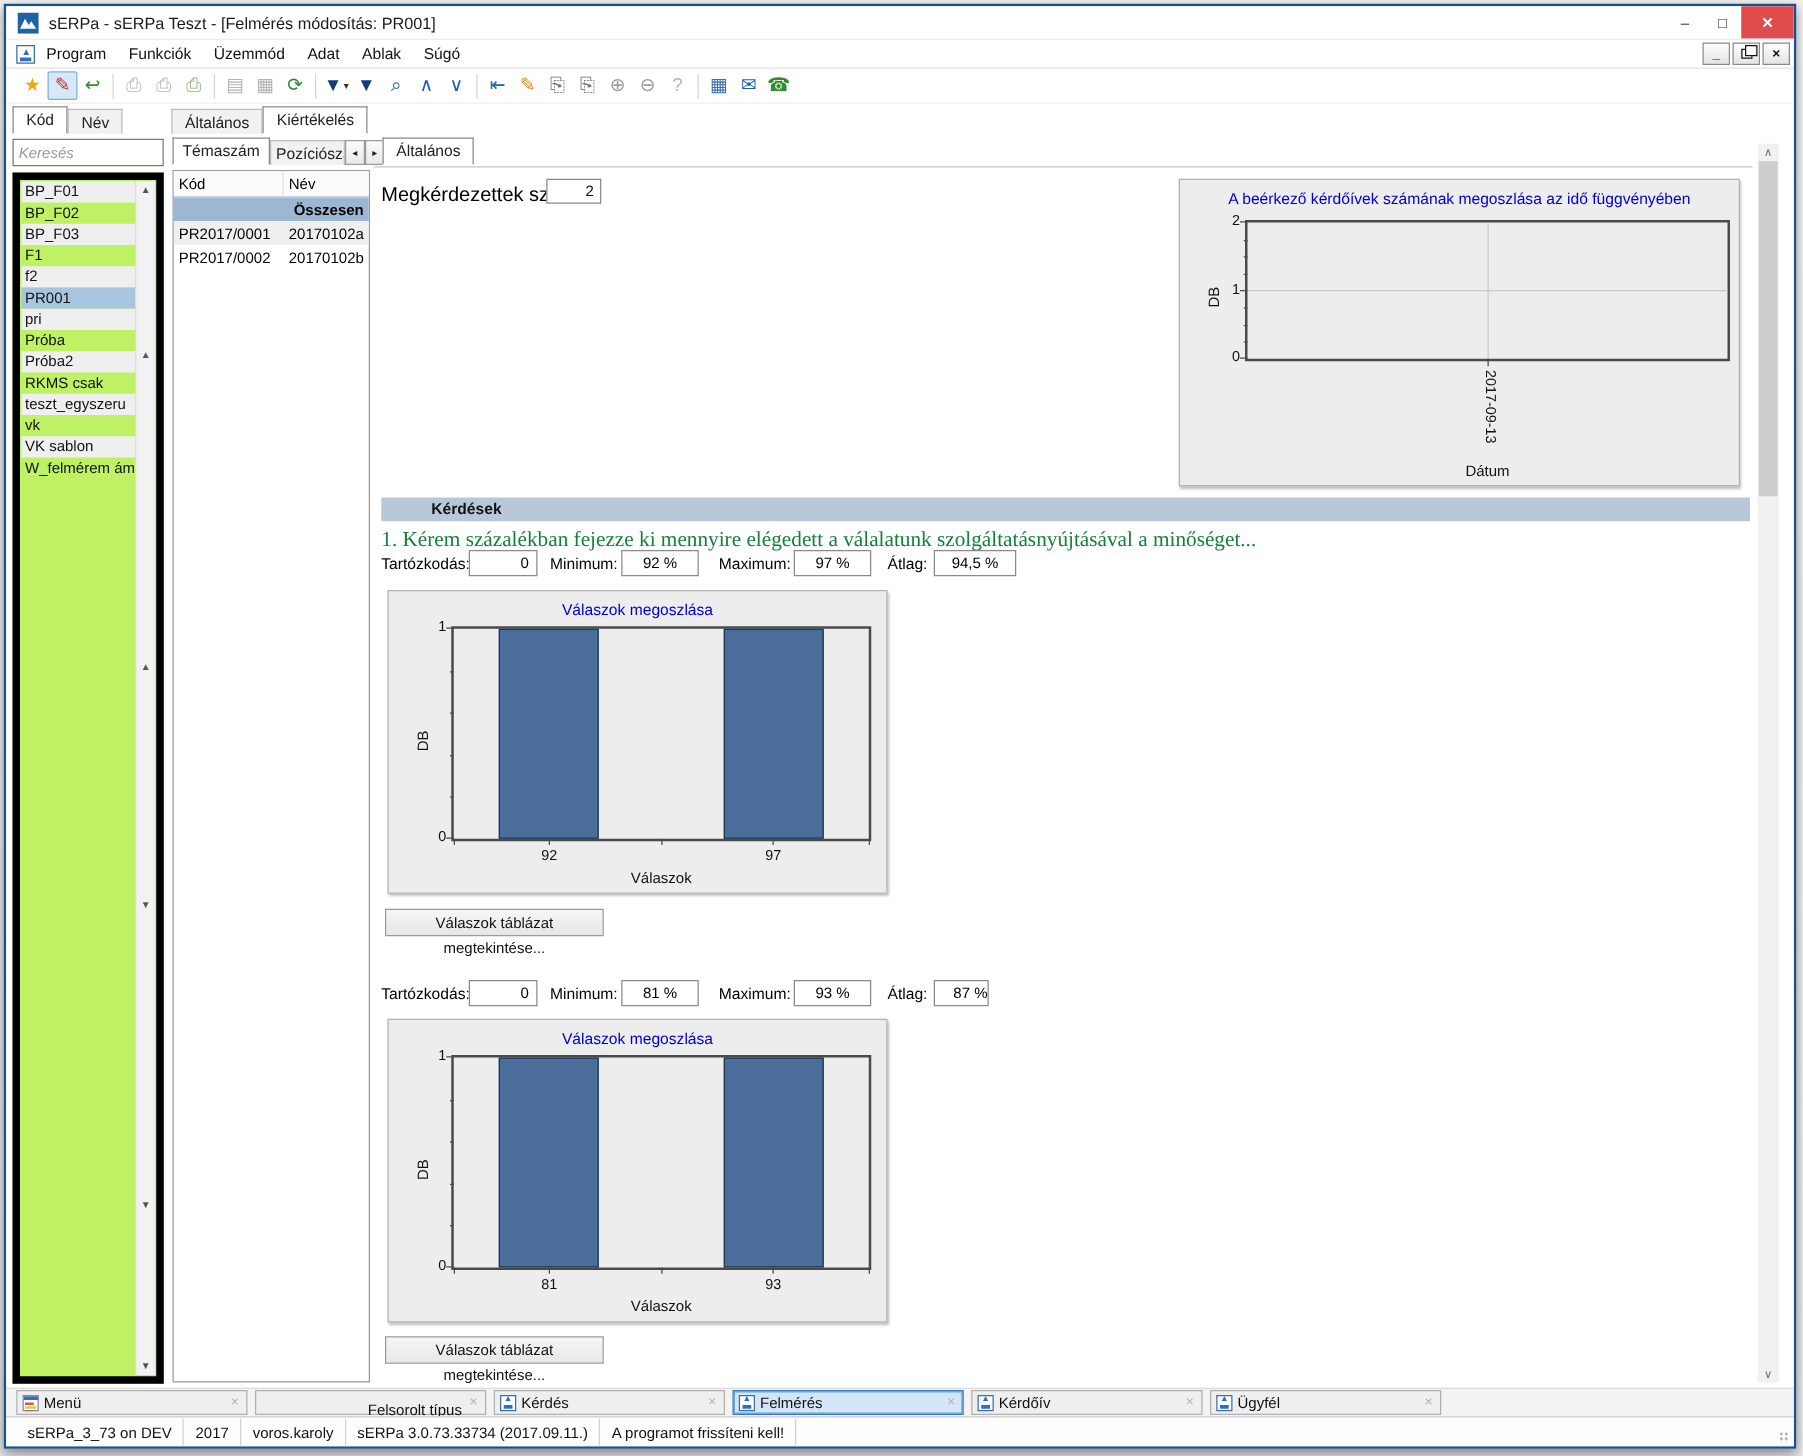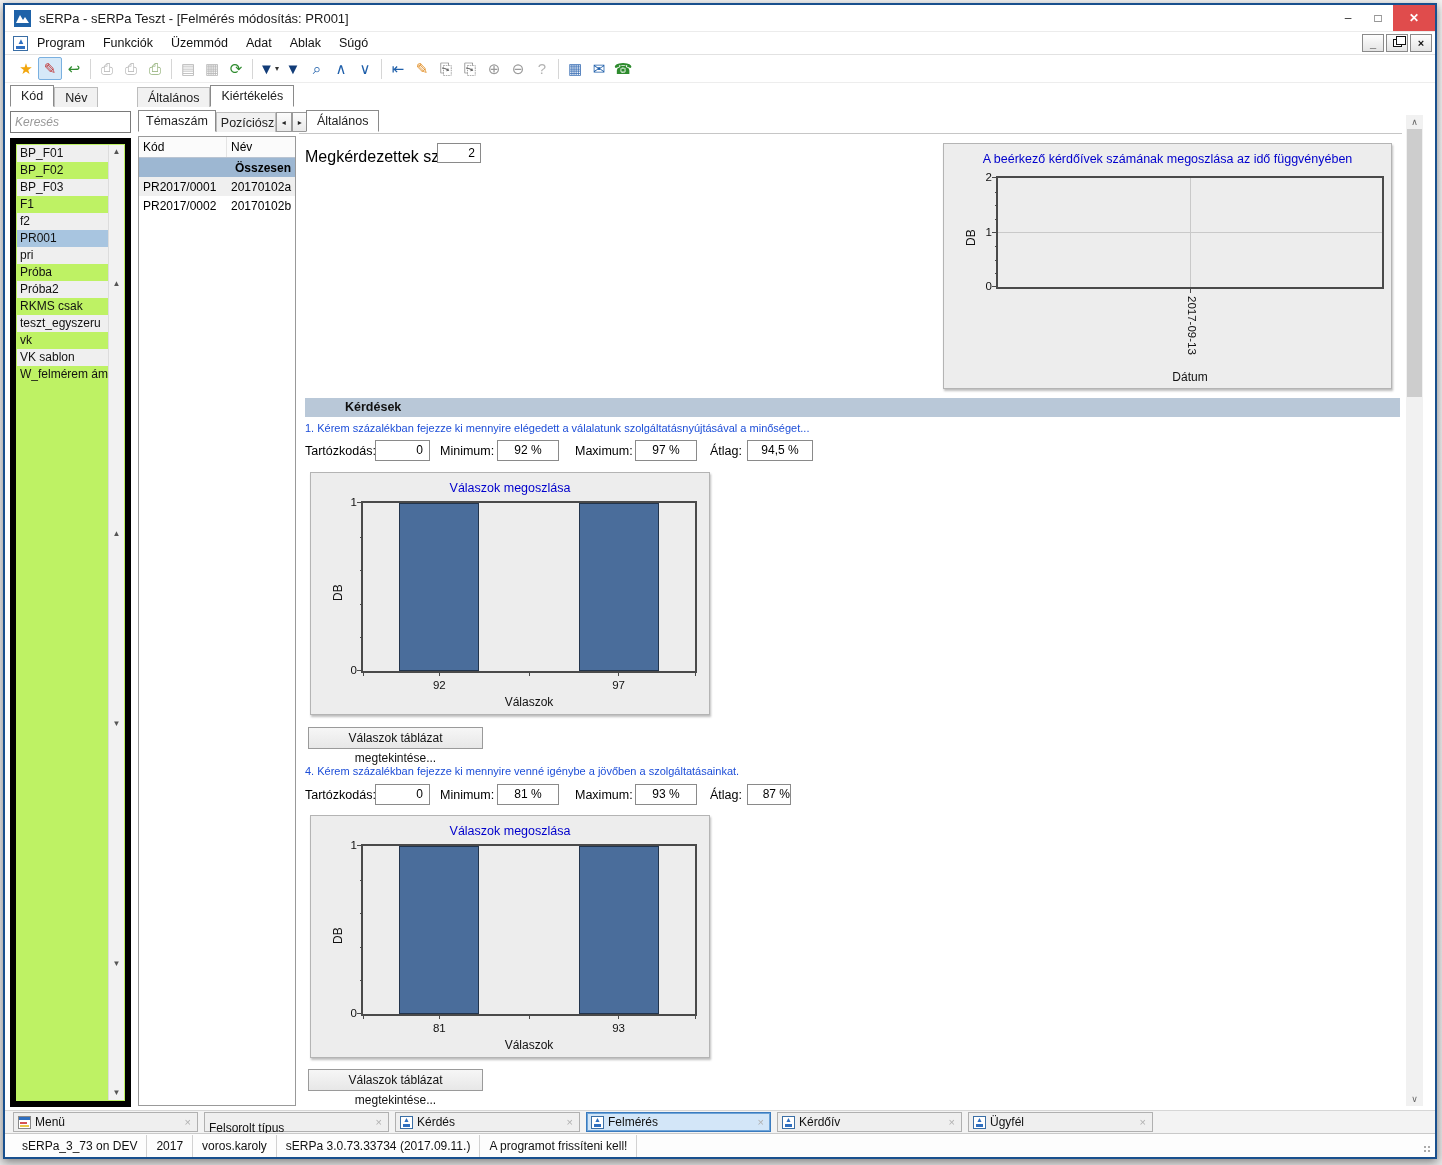--- a/index.html
+++ b/index.html
@@ -104,21 +104,21 @@
 
   .pie-circle { position:absolute; border-radius:50%; background:#ff0000; border:2px solid #333; }
   .pie-radius { position:absolute; height:2px; background:#333; }
   .legend { position:absolute; background:#fff; border:1px solid #808080; box-shadow:2px 2px 0 #9c9c9c; padding:4px 6px; }
   .legend-row { display:flex; align-items:center; height:14px; }
   .legend-swatch { width:10px; height:10px; border:1px solid #333; margin-right:5px; flex:0 0 auto; }
   .legend-label { font-size:11.5px; white-space:nowrap; }
 
   .kerdesek { position:absolute; left:6px; right:2px; top:264px; height:19px; background:#b9c8d8;
               font-weight:bold; font-size:12.5px; line-height:19px; padding-left:40px; color:#111; }
-  .q-text { position:absolute; left:6px; font-size:11px; color:#1d4ed8; white-space:nowrap; }
+  .q-text { position:absolute; left:6px; font-size:17px; color:#15803d; white-space:nowrap;font-family:Liberation Serif, serif; }
   #q1-text { top:288px; } #q4-text { top:631px; }
   .fields-row { position:absolute; left:6px; height:22px; width:520px; }
   #q1-fields { top:306px; } #q4-fields { top:650px; }
   .f-label { position:absolute; top:4px; font-size:12.5px; white-space:nowrap; }
   .f-box { position:absolute; top:0; height:21px; border:1px solid #8a8a8a; background:#fff; font-size:12px; line-height:19px; }
   .action-btn { position:absolute; left:9px; width:175px; height:22px; background:linear-gradient(#f6f6f6,#e7e7e7);
                 border:1px solid #9a9a9a; font-size:12px; text-align:center; line-height:20px; color:#111; }
   #q1-btn { top:593px; } #q4-btn { top:935px; }
 
   .vscroll { position:absolute; right:8px; width:17px; top:30px; bottom:1px; background:#f1f1f1; }
@@ -401,21 +401,20 @@
                   <div class="bar" style="left: 36.36px; width: 80px; height: 100%; background: rgb(74, 109, 155);"></div>
                   <div class="xlab" style="left: 46.36px; top: 176px;">92</div>
                   <div class="bar" style="left: 215.64px; width: 80px; height: 100%; background: rgb(74, 109, 155);"></div>
                   <div class="xlab" style="left: 225.64px; top: 176px;">97</div>
                   <div class="xaxis-label" style="top: 192px;">Válaszok</div>
                   <div class="yaxis-label" style="left: -32px; top: 98px;">DB</div>
                 </div>
               </div>
           <div class="action-btn" id="q1-btn">Válaszok táblázat megtekintése...</div>
 
-          <div class="q-text" id="q4-text">4. Kérem százalékban fejezze ki mennyire venné igénybe a jövőben a szolgáltatásainkat.</div>
           <div class="fields-row" id="q4-fields">
                 <div class="f-label" style="left: 0px;">Tartózkodás:</div>
                 <div class="f-box" style="left: 70px; width: 55px; text-align: right; padding-right: 6px;">0</div>
                 <div class="f-label" style="left: 135px;">Minimum:</div>
                 <div class="f-box" style="left: 192px; width: 62px; text-align: center;">81 %</div>
                 <div class="f-label" style="left: 270px;">Maximum:</div>
                 <div class="f-box" style="left: 330px; width: 62px; text-align: center;">93 %</div>
                 <div class="f-label" style="left: 405px;">Átlag:</div>
                 <div class="f-box" style="left: 442px; width: 44px; text-align: right;">87 %</div>
               </div>
@@ -455,21 +454,21 @@
     </div>
   </div>
 
   <div class="tabbar">
         <div class="bt-tab">
           <span class="ic-menu"></span>
           <span class="bt-label">Menü</span>
           <span class="bt-close">×</span>
         </div>
         <div class="bt-tab">
-          <span class="bt-label" style="text-align: left; margin-top: 11px;">Felsorolt típus</span>
+          <span class="bt-label" style="text-align: right; margin-top: 11px;">Felsorolt típus</span>
           <span class="bt-close">×</span>
         </div>
         <div class="bt-tab">
           <span class="ic-person"></span>
           <span class="bt-label">Kérdés</span>
           <span class="bt-close">×</span>
         </div>
         <div class="bt-tab sel">
           <span class="ic-person"></span>
           <span class="bt-label">Felmérés</span>

